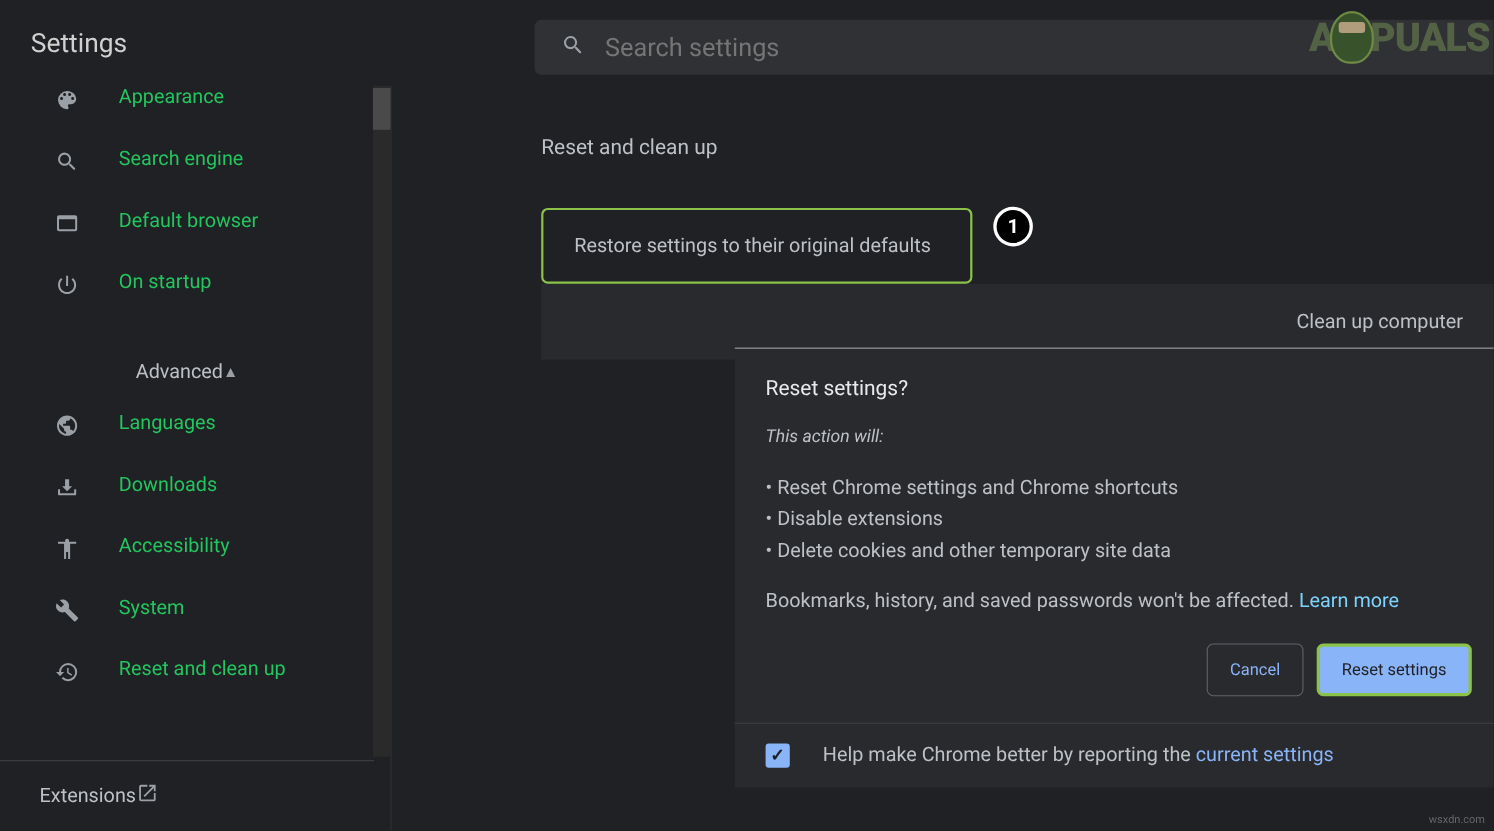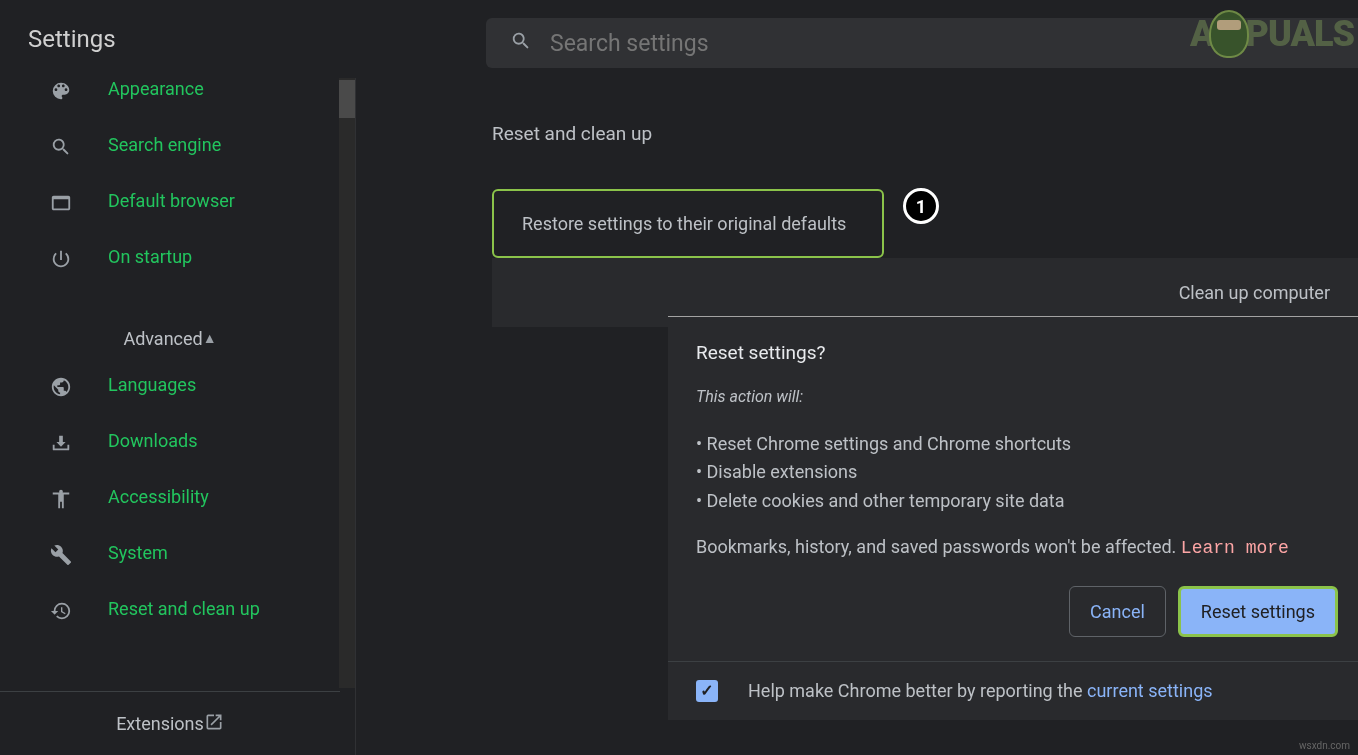--- a/index.html
+++ b/index.html
@@ -126,21 +126,21 @@
       font-size: 14px;
     }
     .extensions-row {
       position: absolute;
       bottom: 0;
       left: 0;
       width: 340px;
       height: 64px;
       display: flex;
       align-items: center;
-      justify-content: center;
+      justify-content: flex-start;
       padding: 0 36px;
       color: #bdc1c6;
       font-size: 18px;
       border-top: 1px solid #3c4043;
     }
     .main-content {
       flex: 1;
       padding: 44px 0 0 136px;
       position: relative;
     }
@@ -218,34 +218,33 @@
       line-height: 1.6;
       margin-bottom: 20px;
     }
     .dialog-footer-text {
       font-size: 18px;
       color: #bdc1c6;
       padding: 0 28px;
       margin-bottom: 28px;
     }
     .dialog-footer-text a {
-      color: #fca5a5;
+      color: #7dd3fc;
       text-decoration: none;
-      font-family: Liberation Mono, monospace;
     }
     .dialog-buttons {
       display: flex;
       justify-content: flex-end;
       gap: 12px;
       padding: 0 20px 24px 0;
     }
     .btn {
       padding: 10px 20px;
       border-radius: 6px;
-      font-size: 18px;
+      font-size: 15px;
       cursor: pointer;
       border: 1px solid #5f6368;
       background: transparent;
       color: #8ab4f8;
     }
     .btn.primary {
       background: #8ab4f8;
       color: #202124;
       border: 3px solid #8bc34a;
       padding: 12px 20px;

